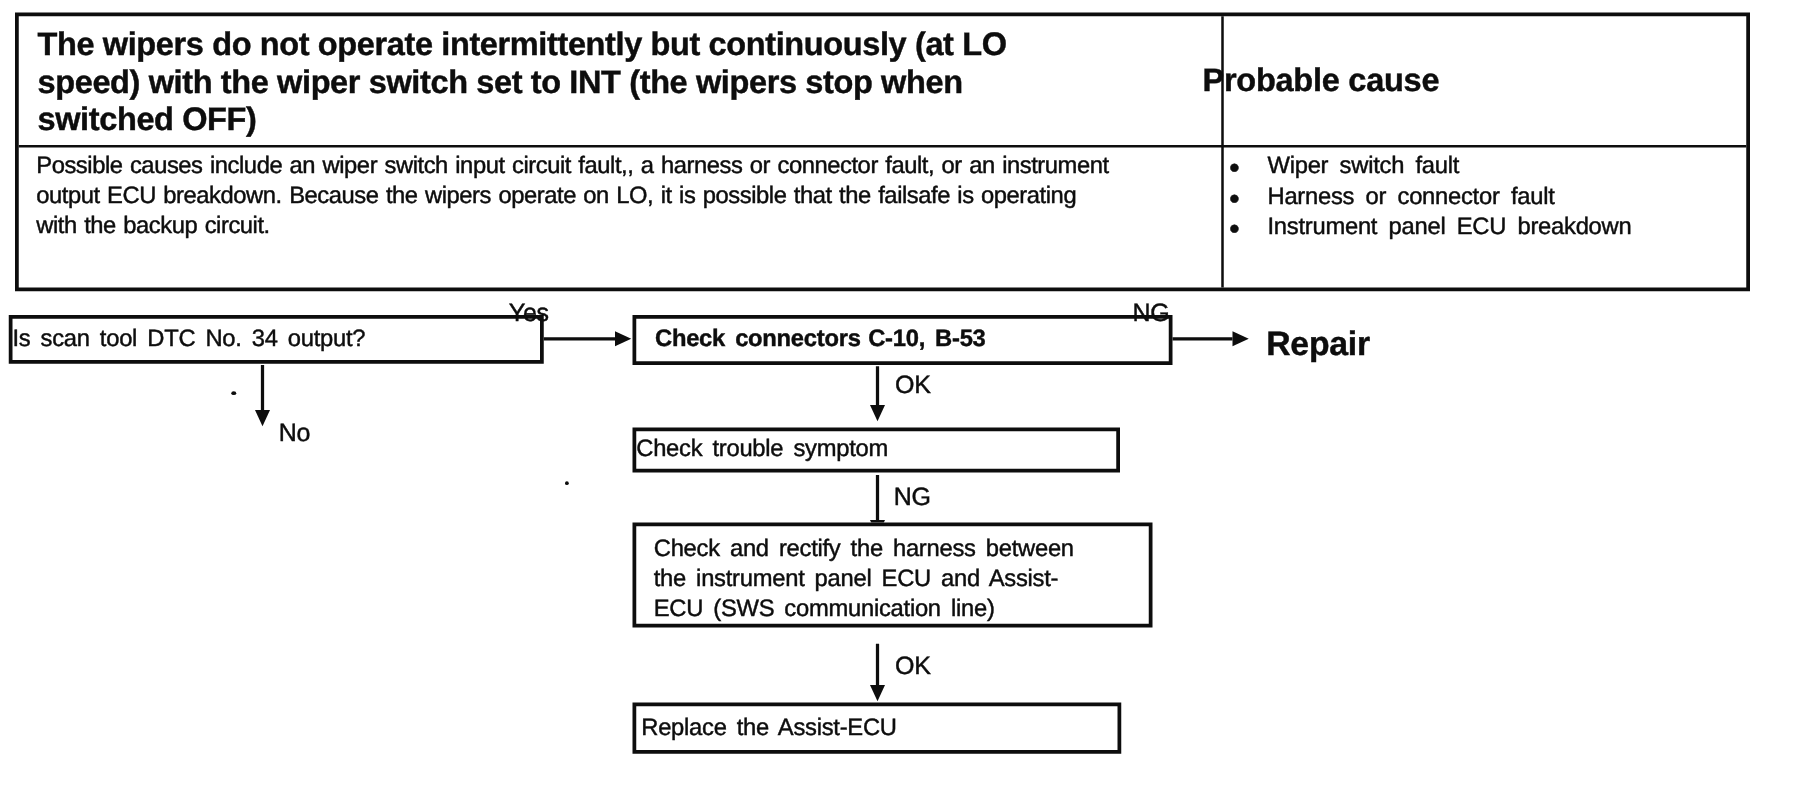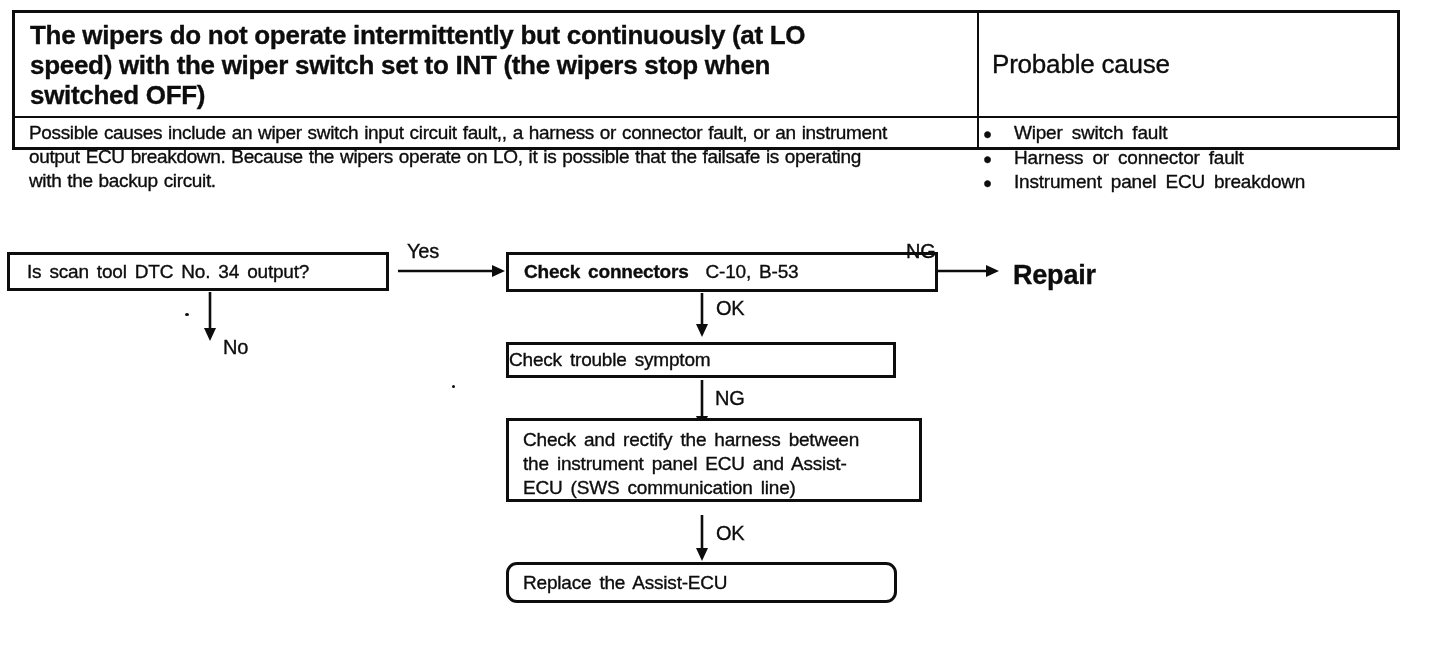--- a/index.html
+++ b/index.html
@@ -7,63 +7,63 @@
   body { width: 1440px; height: 648px; overflow: hidden; }
   .page {
     position: relative; width: 1440px; height: 648px;
     background: #ffffff; color: #0d0d0d;
     font-family: "Liberation Sans", "DejaVu Sans", sans-serif;
   }
   .ink { -webkit-text-stroke: 0.35px currentColor; }
 
   
   .tbl {
-    position: absolute; left: 12px; top: 10px; width: 1388px; height: 140px;
+    position: absolute; left: 12px; top: 10px; width: 1388px; height: 223px;
     border: 3px solid #0d0d0d; background: #ffffff;
   }
   .tbl-col-divider { position: absolute; top: 0; bottom: 0; left: 962px; width: 2px; background: #0d0d0d; }
   .tbl-row-divider { position: absolute; left: 0; right: 0; top: 103px; height: 2px; background: #0d0d0d; }
 
   .symptom-title {
     position: absolute; left: 15px; top: 7px;
     font-size: 26px; font-weight: bold; line-height: 30px;
     letter-spacing: -0.3px; white-space: nowrap;
   }
   .probable-header {
-    position: absolute; left: 977px; top: 36px;
-    font-size: 26px; font-weight: normal; letter-spacing: -0.2px; white-space: nowrap;
+    position: absolute; left: 947px; top: 36px;
+    font-size: 26px; font-weight: bold; letter-spacing: -0.2px; white-space: nowrap;
   }
   .comment {
     position: absolute; left: 14px; top: 108px;
     font-size: 19px; line-height: 24px; letter-spacing: -0.35px;
     word-spacing: 1px; white-space: nowrap;
   }
   .causes-list {
     position: absolute; left: 968px; top: 108px;
     font-size: 19px; line-height: 23.5px; letter-spacing: -0.2px; word-spacing: 4px;
     list-style: none;
   }
   .causes-list li { display: flex; align-items: baseline; white-space: nowrap; }
   .cause-bullet { width: 31px; font-size: 15px; flex: 0 0 31px; }
 
   
   .fbox {
     position: absolute; background: #ffffff; border: 3px solid #0d0d0d;
     display: flex; align-items: center;
     font-size: 19px; letter-spacing: -0.2px; word-spacing: 3px; white-space: nowrap;
   }
-  #box-scan        { left: 7px;   top: 252px; width: 382px; height: 39px; padding-left: 17px; }
+  #box-scan        { left: 7px;   top: 252px; width: 428px; height: 39px; padding-left: 0; }
   #box-conn        { left: 506px; top: 252px; width: 432px; height: 40px; padding-left: 15px; }
   #box-replace-ecu { left: 7px;   top: 342px; width: 392px; height: 38px; padding-left: 17px; }
   #box-symptom     { left: 506px; top: 342px; width: 390px; height: 36px; }
   #box-harness     { left: 506px; top: 418px; width: 416px; height: 84px; display: block;
                      padding: 7px 0 0 14px; line-height: 24px; }
-  #box-assist      { left: 506px; top: 562px; width: 391px; height: 41px; padding-left: 14px; border-radius: 11px; }
+  #box-assist      { left: 506px; top: 562px; width: 391px; height: 41px; padding-left: 4px; }
   .bold-lead { font-weight: bold; }
-  .detail-after { margin-left: 17px; }
+  .detail-after { margin-left: 6px; font-weight: bold; }
 
   .elabel { position: absolute; font-size: 20px; letter-spacing: -0.2px; white-space: nowrap; }
   #lbl-yes    { left: 407px;  top: 240px; }
   #lbl-ng1    { left: 906px;  top: 240px; }
   #lbl-no     { left: 223px;  top: 299px; margin-top: 37px; }
   #lbl-ok1    { left: 716px;  top: 297px; }
   #lbl-ng2    { left: 715px;  top: 387px; }
   #lbl-ok2    { left: 716px;  top: 522px; }
   #lbl-repair { left: 1013px; top: 260px; font-size: 27px; font-weight: bold; }
 

